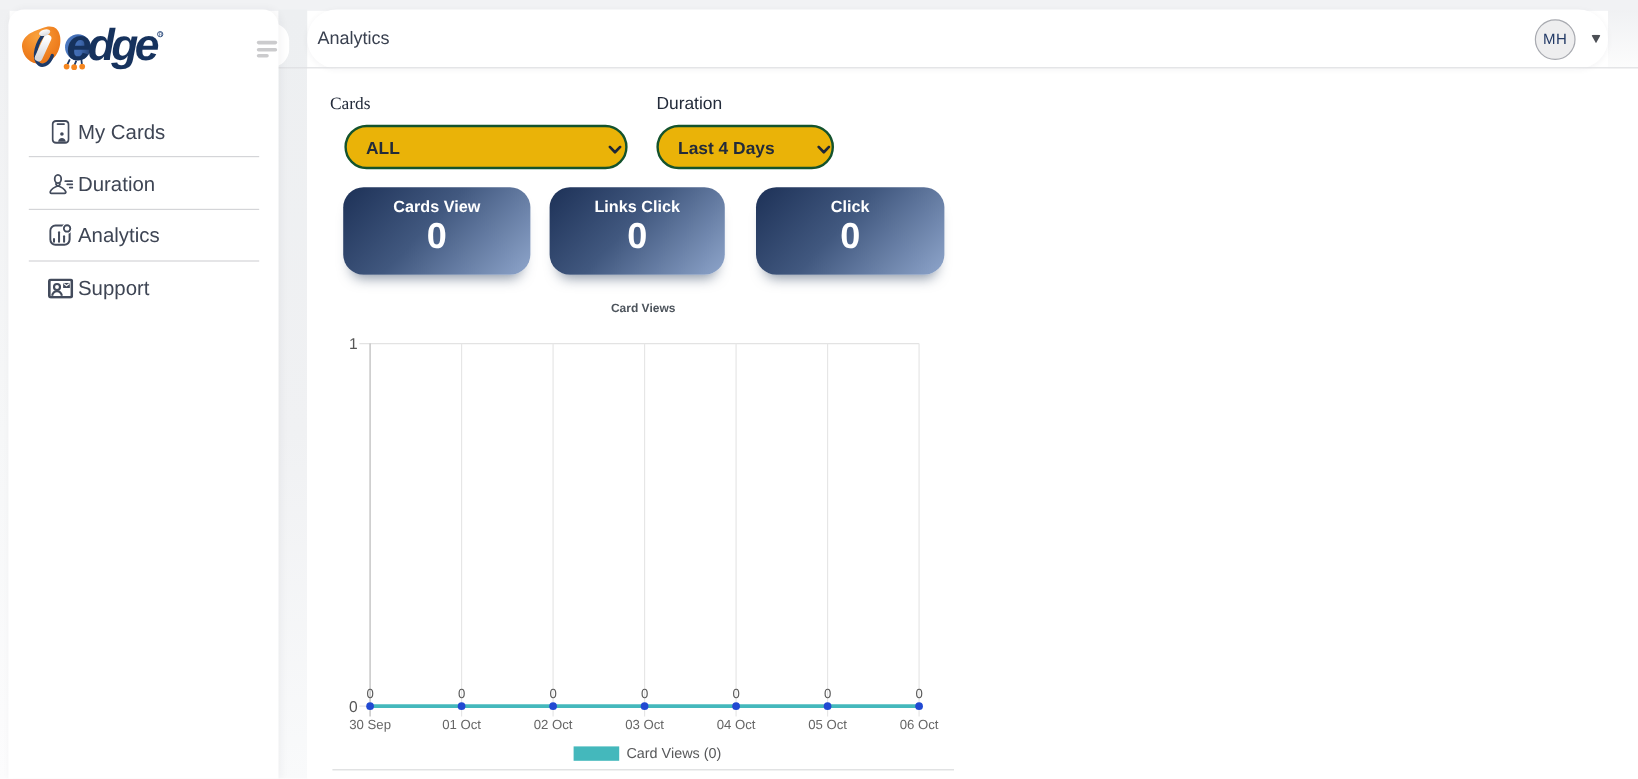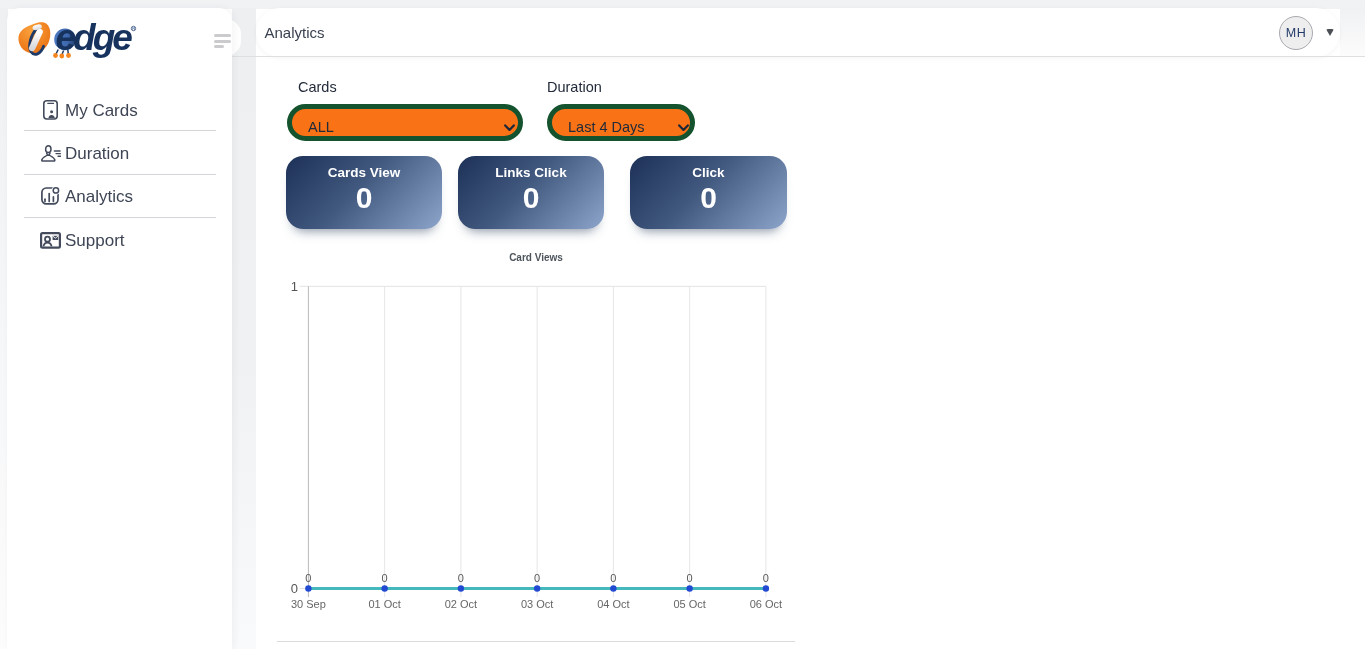--- a/index.html
+++ b/index.html
@@ -37,22 +37,22 @@
   #tb-title { left:8.5px; top:15.5px; font-size:15px; color:#3a4150; }
   #avatar { left:1023px; top:7.5px; width:34px; height:34px; border-radius:50%;
     background:#eeeeef; border:1px solid #a8aab0; color:#233a66; font-size:12.5px;
     letter-spacing:0.5px; text-align:center; line-height:32px; font-weight:500;}
   #caret { left:1069.5px; top:20.5px; width:0; height:0;
     border-left:4.8px solid transparent; border-right:4.8px solid transparent;
     border-top:7.5px solid #4c4f55; border-radius:2px; }
 
   
   .flabel { position:absolute; font-size:14.5px; color:#232b3a; font-weight:500; }
-  .pillselect { position:absolute; height:37px; background:#f97316;
-    border:5px solid #14532d; border-radius:18.5px; }
+  .pillselect { position:absolute; height:37px; background:#eab308;
+    border:2px solid #14532d; border-radius:18.5px;font-weight:bold; }
   .psel-text { position:absolute; top:10px; font-size:14.5px; color:#232b3a; }
 
   
   .scard { position:absolute; top:156px; height:73px; border-radius:17px;
     background:linear-gradient(133deg,#1d3157 0%,#41587f 45%,#8ea5cb 100%);
     color:#fff; text-align:center;
     box-shadow:0 9px 11px -7px rgba(40,60,90,.55); }
   .scard .lab { margin-top:8.5px; font-size:13.5px; font-weight:600; }
   .scard .num { margin-top:1px; font-size:30px; font-weight:bold; }
 
@@ -161,21 +161,21 @@
         <rect x="1.1" y="1.1" width="18.8" height="14.6" rx="1.4" fill="none" stroke="#434b5c" stroke-width="2.2"></rect>
         <circle cx="7.5" cy="7.2" r="2.5" fill="none" stroke="#434b5c" stroke-width="1.8"></circle>
         <path d="M 3.4 14.4 C 4 11.9 5.6 10.7 7.5 10.7 C 9.4 10.7 11 11.9 11.6 14.4" fill="none" stroke="#434b5c" stroke-width="1.8"></path>
         <rect x="12.6" y="3.8" width="5.6" height="4.2" fill="#434b5c"></rect>
         <path d="M 12.9 4.2 L 15.4 6.1 L 18 4.2" fill="none" stroke="#fff" stroke-width="0.9"></path>
       </svg>
       <div class="mi-text" style="top:3px;">Support</div>
     </div>
   </div>
 
-  <div class="flabel" style="left:298px; top:79px;">Cards</div>
+  <div class="flabel" style="left:275px; top:79px;font-family:Liberation Serif, serif;">Cards</div>
   <div class="flabel" style="left:547px; top:79px;">Duration</div>
   <div class="pillselect" style="left:287px; top:103.5px; width:236px;">
     <div class="psel-text" style="left:16px;">ALL</div>
     <svg class="abs" style="right:2.5px; top:15px;" width="13" height="9" viewBox="0 0 13 9">
       <path d="M 2.2 1.4 L 6.5 5.9 L 10.8 1.4" fill="none" stroke="#1e2736" stroke-width="2.2" stroke-linecap="round" stroke-linejoin="round"></path>
     </svg>
   </div>
   <div class="pillselect" style="left:547px; top:103.5px; width:148px;">
     <div class="psel-text" style="left:16px;">Last 4 Days</div>
     <svg class="abs" style="right:0.5px; top:15px;" width="13" height="9" viewBox="0 0 13 9">
@@ -225,14 +225,20 @@
     <text x="336.4" y="333.5" text-anchor="middle" font-size="11" fill="#666">04 Oct</text>
     <circle cx="412.65" cy="314.5" r="3.2" fill="#2149d2"></circle>
     <text x="412.65" y="308.0" text-anchor="middle" font-size="11" fill="#595959">0</text>
     <text x="412.65" y="333.5" text-anchor="middle" font-size="11" fill="#666">05 Oct</text>
     <circle cx="488.9" cy="314.5" r="3.2" fill="#2149d2"></circle>
     <text x="488.9" y="308.0" text-anchor="middle" font-size="11" fill="#595959">0</text>
     <text x="488.9" y="333.5" text-anchor="middle" font-size="11" fill="#666">06 Oct</text>
     <text x="21" y="16.8" text-anchor="end" font-size="13" fill="#565656">1</text>
     <text x="21" y="319.0" text-anchor="end" font-size="13" fill="#565656">0</text>
   </svg>
+  <div class="abs" id="legend">
+    <div id="legrow">
+      <div id="legswatch"></div>
+      <div id="legtext">Card Views (0)</div>
+    </div>
+  </div>
   <div class="abs" id="bottomhr"></div>
 </div>
 
 </body></html>

